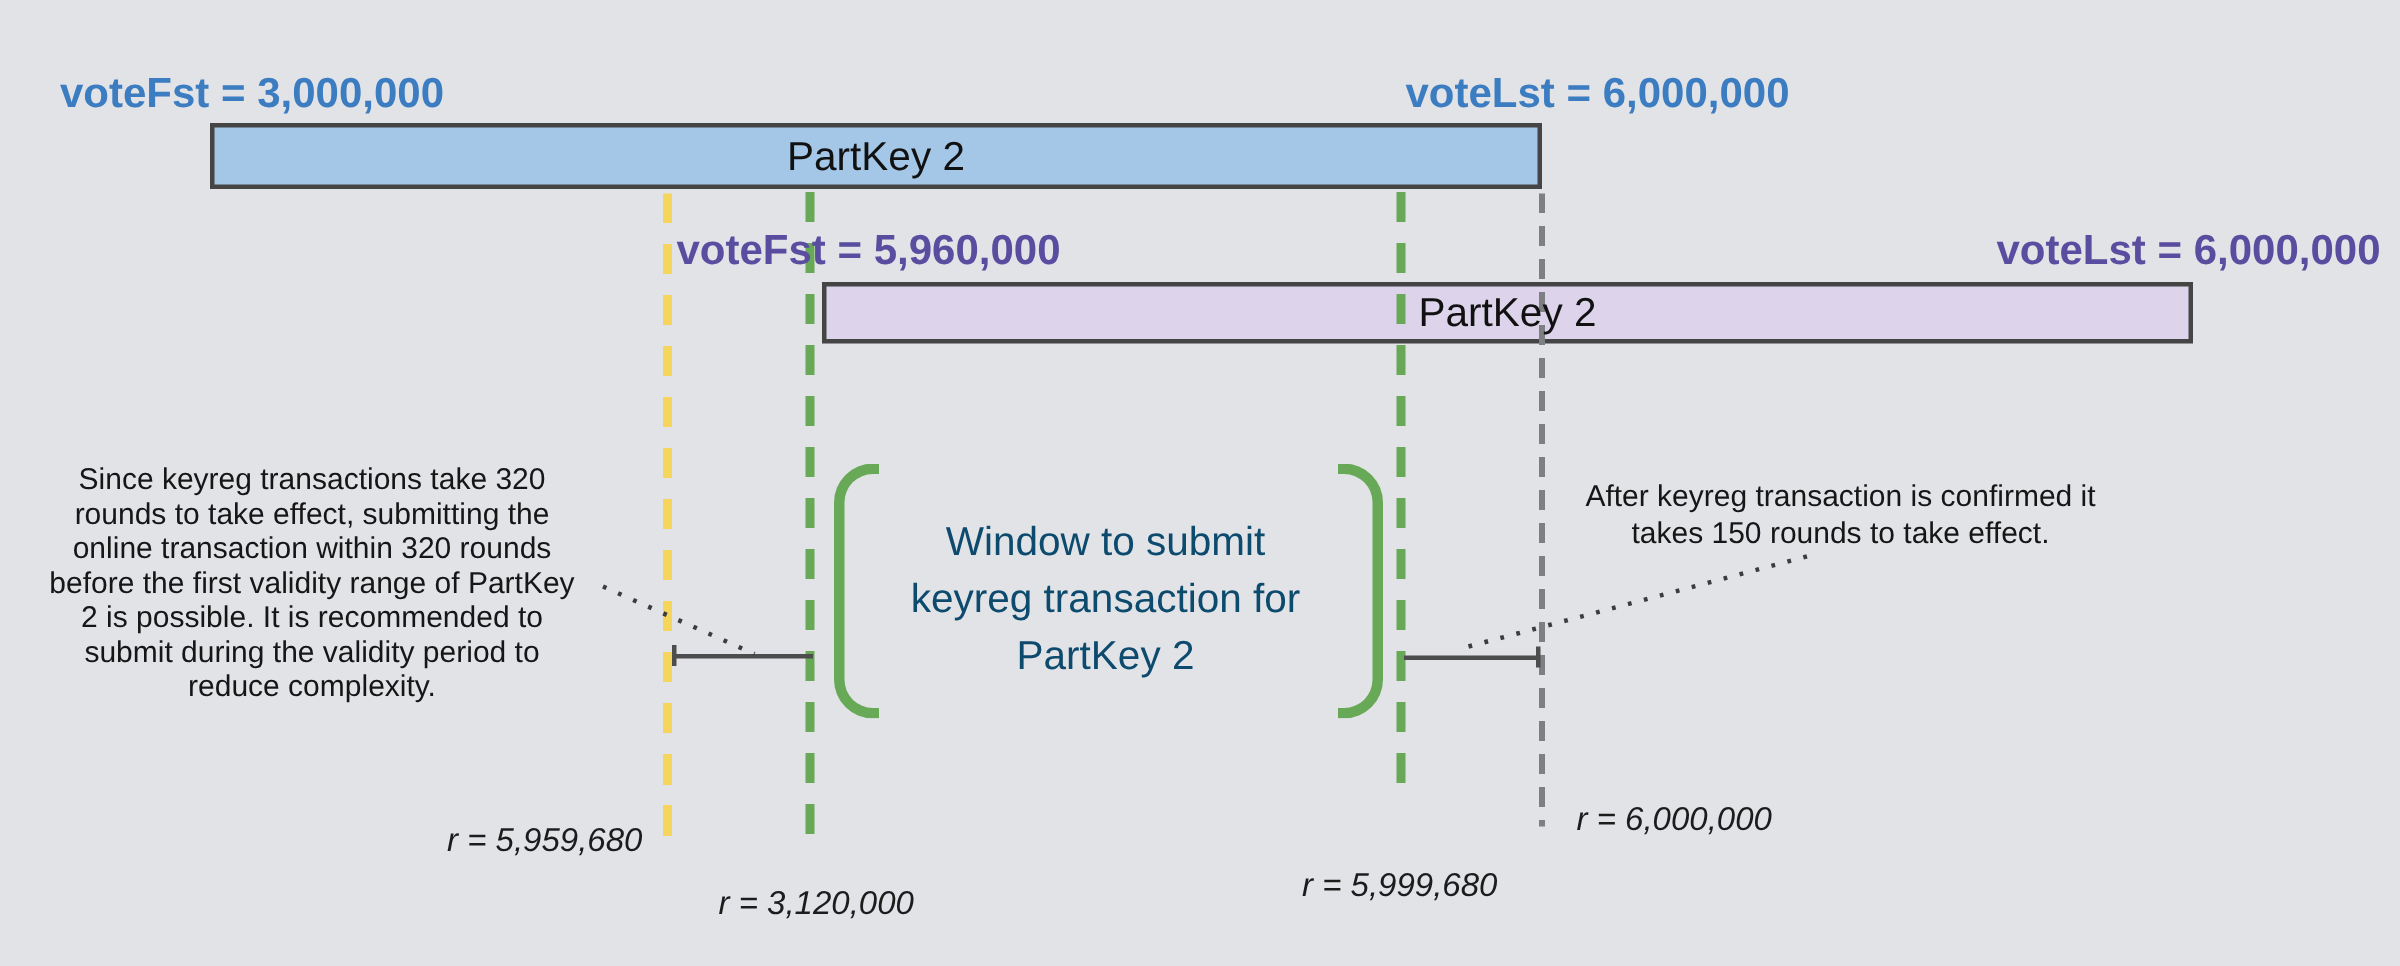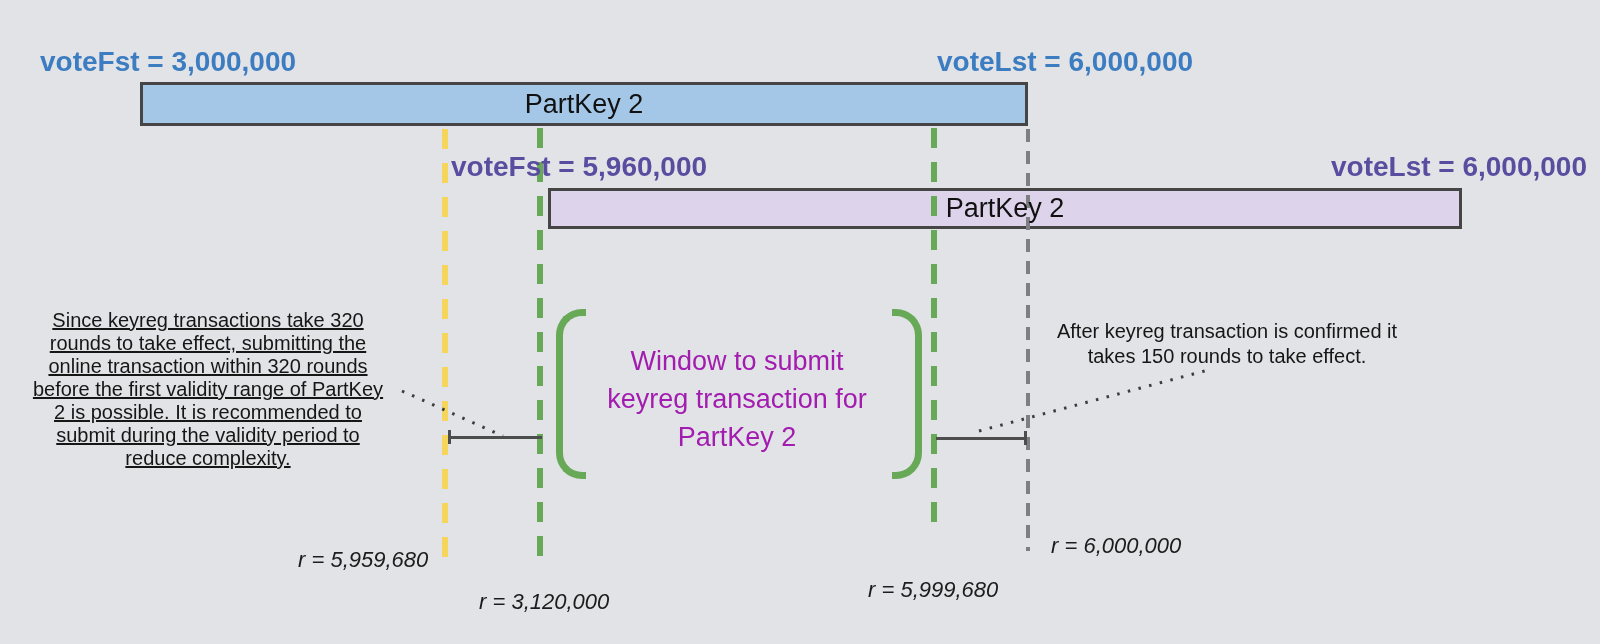--- a/index.html
+++ b/index.html
@@ -30,23 +30,23 @@
   .bracket{position:absolute;box-sizing:border-box;width:30px;height:170px;top:309px;
            border:7px solid var(--green-line,#67a957);}
   .bracket.left{left:556px;border-right:none;border-radius:26px 0 0 26px;}
   .bracket.right{left:892px;border-left:none;border-radius:0 26px 26px 0;}
 
   
   .vote{position:absolute;font-weight:bold;font-size:28px;white-space:nowrap;}
   .vote.blue{color:var(--blue-label,#3c7cc1);}
   .vote.purple{color:var(--purple-label,#5a4da0);}
   .window-text{position:absolute;left:547px;top:342px;width:380px;text-align:center;
-               font-size:27px;line-height:38px;color:#a21caf;white-space:pre-line;z-index:11;}
+               font-size:27px;line-height:38px;color:#0c4a6e;white-space:pre-line;z-index:11;}
   .note{position:absolute;text-align:center;font-size:20px;color:#161616;white-space:pre-line;}
-  .note-left{left:8px;top:309px;width:400px;line-height:23px;text-decoration:underline;}
+  .note-left{left:8px;top:309px;width:400px;line-height:23px;}
   .note-right{left:1032px;top:319px;width:390px;line-height:25px;}
   .rlabel{position:absolute;font-style:italic;font-size:22px;color:#1c1c1c;white-space:nowrap;}
   .r1{left:298px;top:547px;}
   .r2{left:479px;top:589px;}
   .r3{left:868px;top:577px;}
   .r4{left:1051px;top:533px;}
 
   
   .hconn{position:absolute;height:3px;background:var(--connector,#4d4d4d);}
   .conn-left{left:450px;top:436px;width:92px;}

